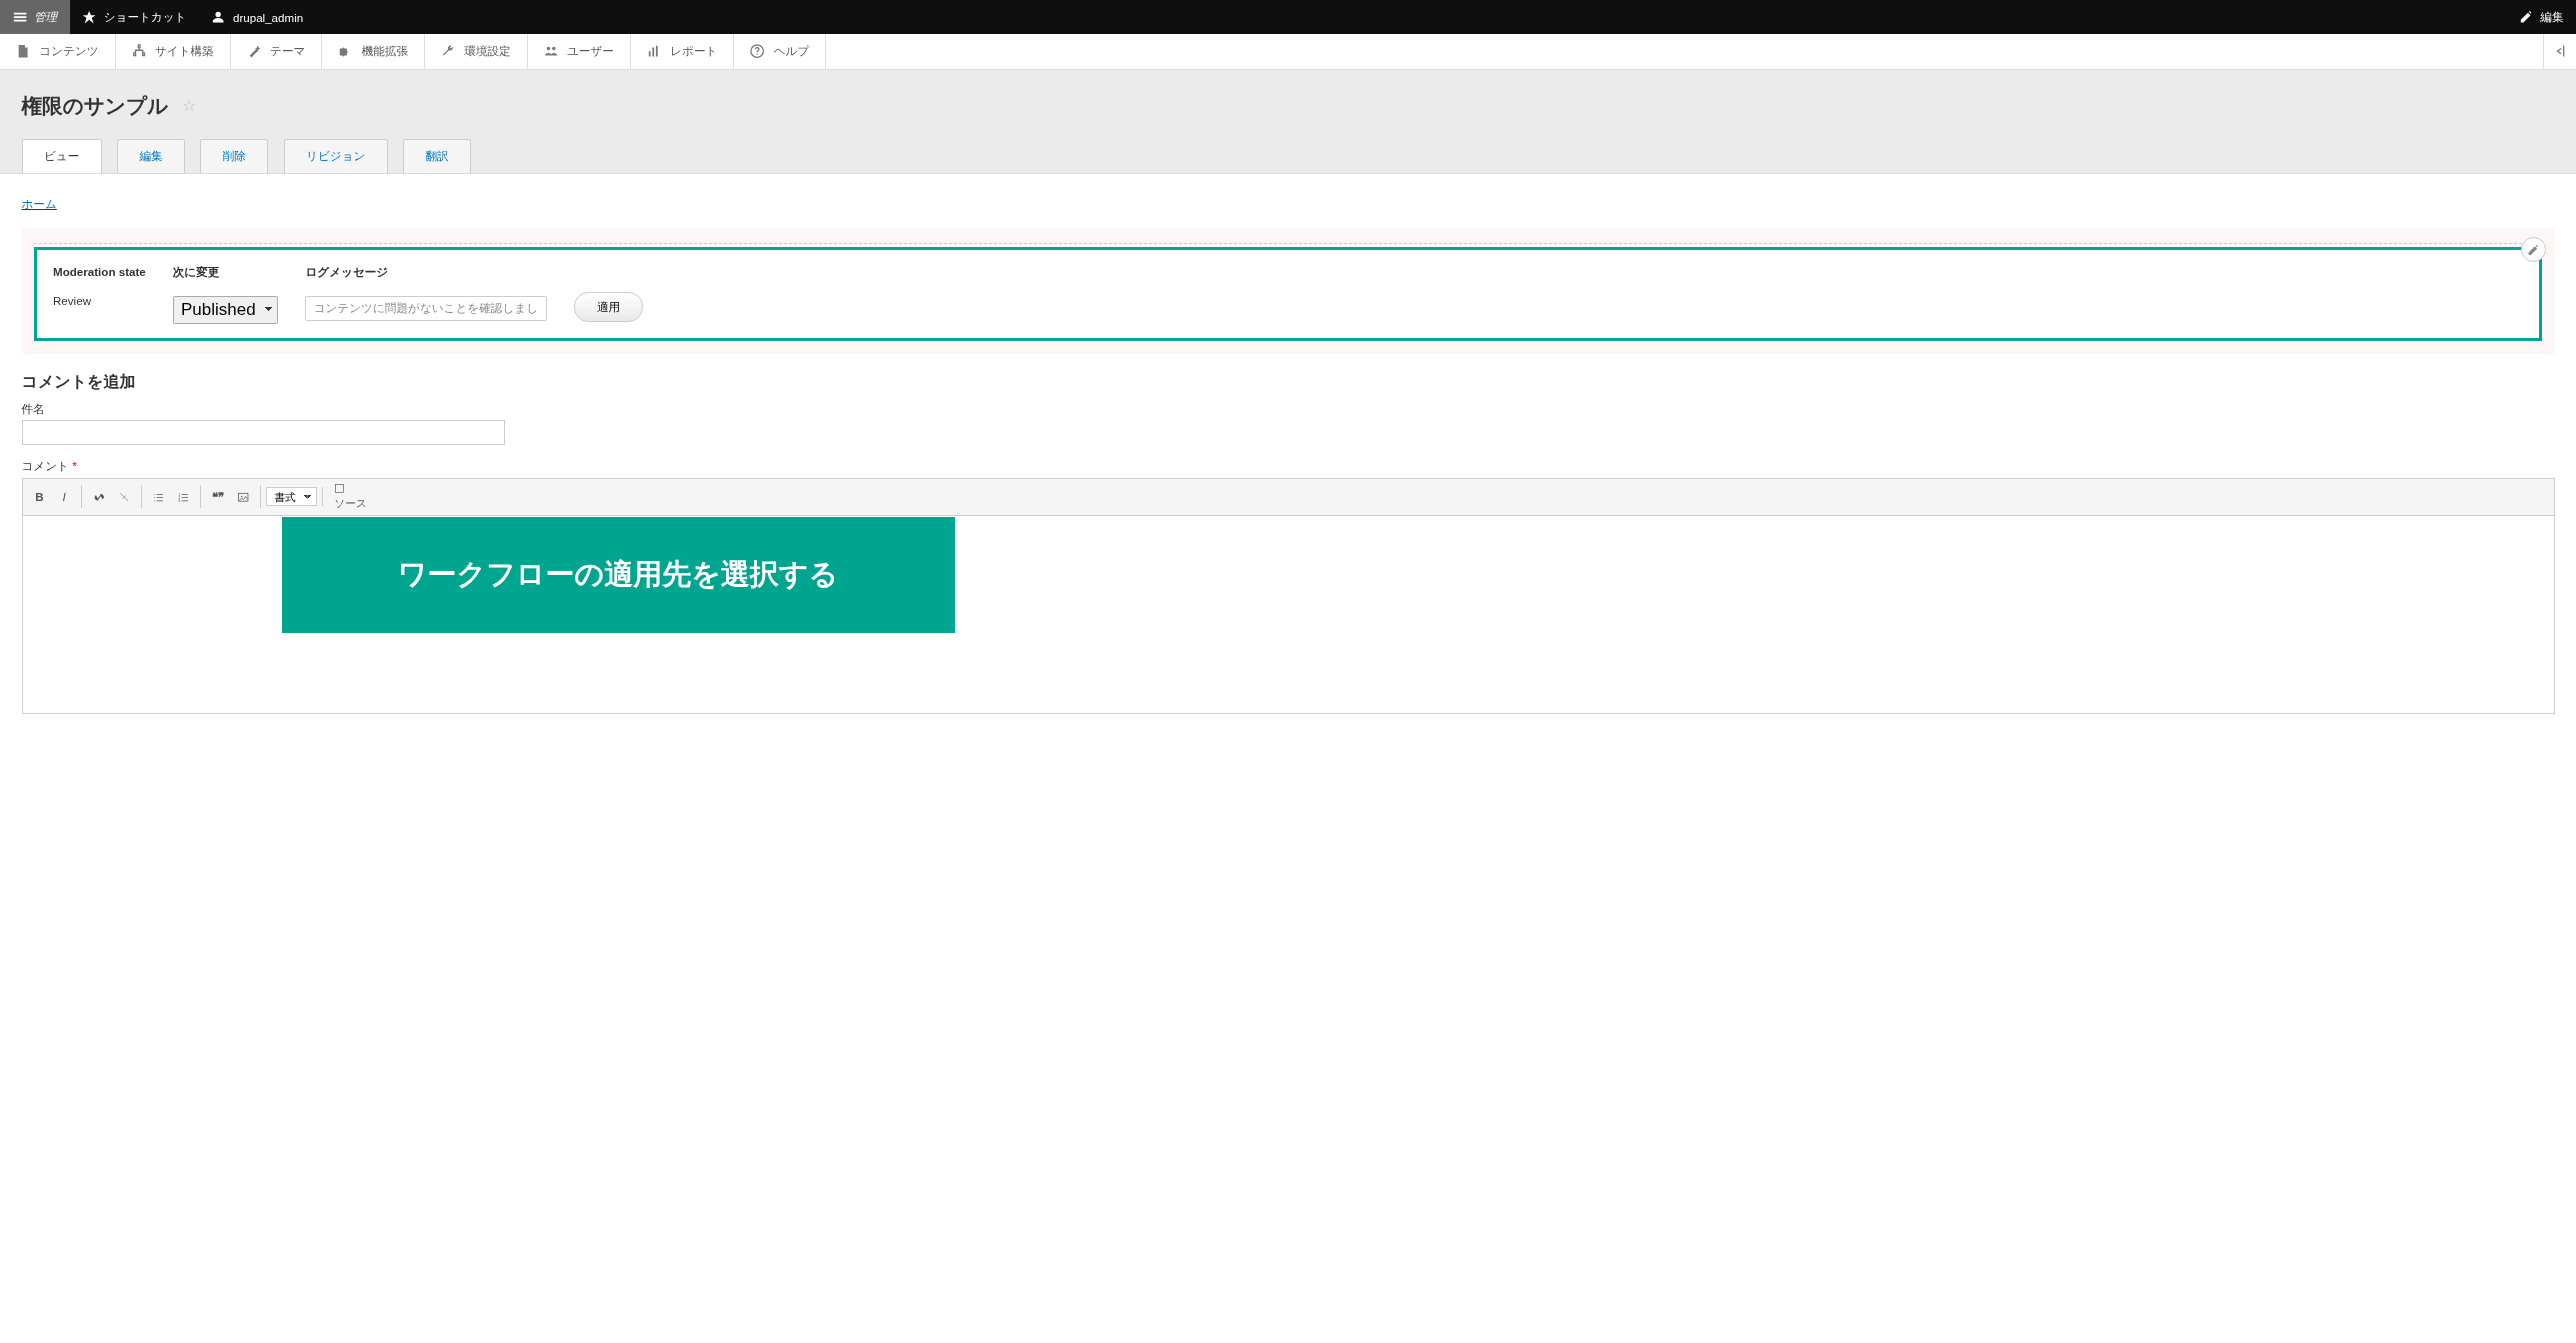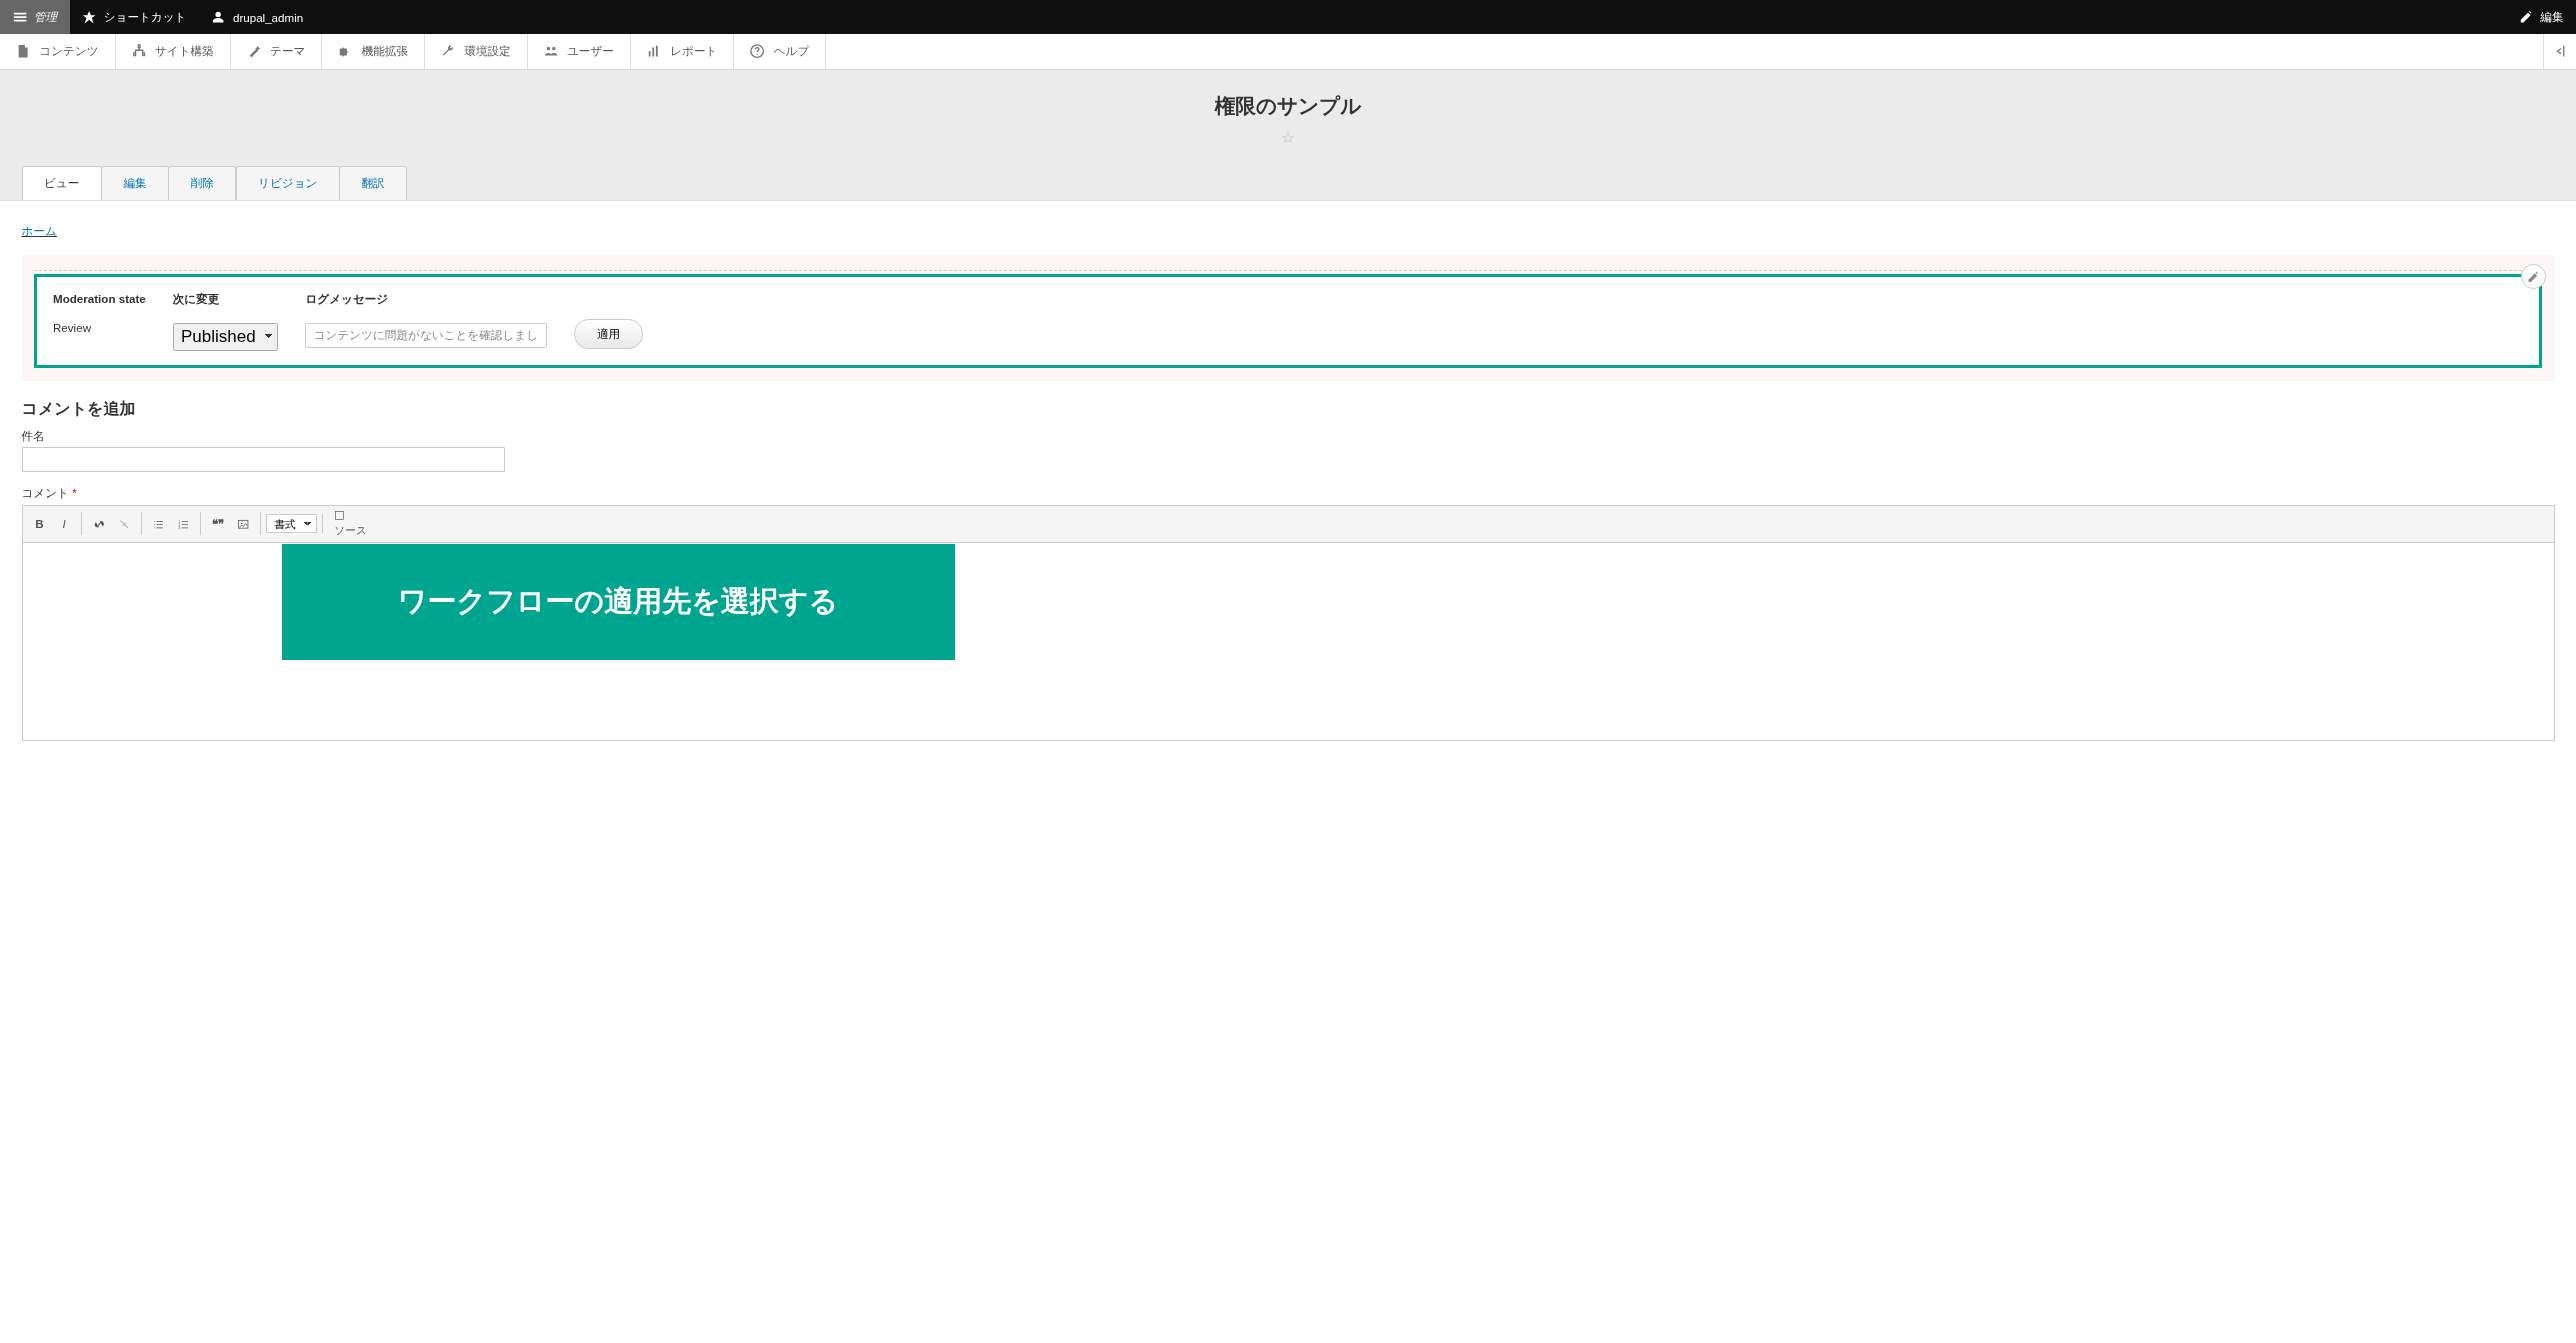--- a/index.html
+++ b/index.html
@@ -14,26 +14,26 @@
 
     
     .toolbar-sub { background: #fff; border-bottom: 0.9px solid #ddd; height: 36px; display: flex; align-items: stretch; }
     .toolbar-sub-item { display: flex; align-items: center; padding: 16px 16px; gap: 9px; cursor: pointer; border-right: 0.9px solid #ddd; color: #565656; font-size: 11.6px; }
     .toolbar-sub-item svg { fill: #787878; }
     .toolbar-sub-spacer { flex: 1; }
     .toolbar-sub-collapse { display: flex; align-items: center; padding: 0 9px; cursor: pointer; border-left: 0.9px solid #ddd; }
 
     
     .page-header { background: #ebebeb; padding: 21.5px 21.5px 0 21.5px; border-bottom: 0.9px solid #ddd; }
-    .page-title-row { display: flex; align-items: center; gap: 8px; margin-bottom: 19.7px; flex-direction: column; }
+    .page-title-row { display: flex; align-items: center; gap: 14px; margin-bottom: 19.7px; }
     .page-title { font-size: 20.6px; font-weight: 600; color: #333; }
     .star-icon { color: #bbb; font-size: 16px; cursor: pointer; }
 
     
-    .tabs { display: flex; gap: 0; }
+    .tabs { display: flex; gap: 16px; }
     .tab { padding: 9px 21.5px; border: 0.9px solid #ccc; border-bottom: none; margin-right: -0.9px; background: #f5f5f5; color: #0074bd; font-size: 11.6px; cursor: pointer; border-radius: 2.7px 2.7px 0 0; position: relative; }
     .tab.active { background: #fff; color: #333; z-index: 2; }
 
     
     .content { padding: 10.7px 21.5px 21.5px 21.5px; }
     .breadcrumb { margin: 12.5px 0 16px 0; text-decoration: underline; }
     .breadcrumb a { color: #0074bd; text-decoration: none; }
 
     
     .moderation-panel { background: #fdf6f6; border-radius: 1.8px; position: relative; padding: 14.3px 12.5px 12.5px 12.5px; margin-bottom: 18px; }

